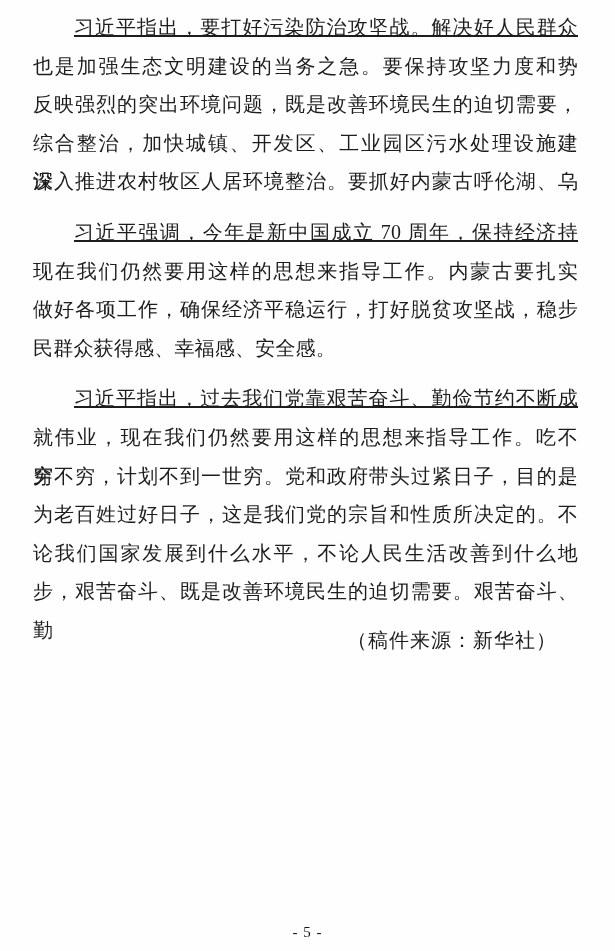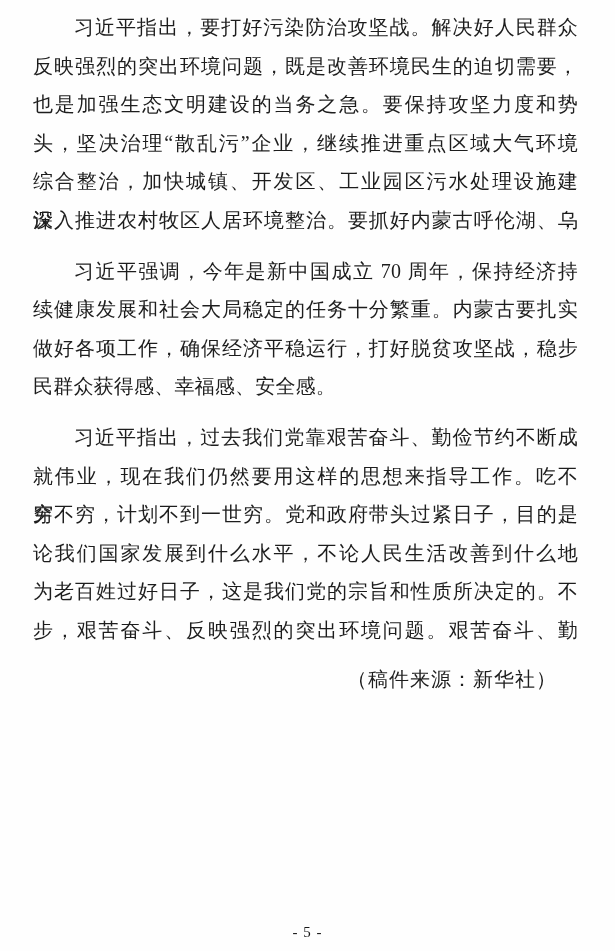--- a/index.html
+++ b/index.html
@@ -29,20 +29,21 @@
     font-size: 20px;
     line-height: 38.6px;
     height: 38.6px;
     text-align: justify;
     text-align-last: justify;
     text-justify: inter-character;
     letter-spacing: 0.2px;
   }
   .line.first {
     text-indent: 41px;
+    text-decoration: underline;
   }
   .line.short {
     text-align-last: left;
   }
   .source-line {
     font-size: 20px;
     line-height: 34px;
     margin-top: 0;
     text-align: right;
     padding-right: 21px;
@@ -62,42 +63,41 @@
 </style>
 </head>
 <body>
 
 <div class="page">
   <div class="content">
 
     <div class="para">
 
     <div class="line first">习近平指出，要打好污染防治攻坚战。解决好人民群众</div>
+        <div class="line">也是加强生态文明建设的当务之急。要保持攻坚力度和势</div>
         <div class="line">反映强烈的突出环境问题，既是改善环境民生的迫切需要，</div>
-        <div class="line">也是加强生态文明建设的当务之急。要保持攻坚力度和势</div>
-        <div class="line">头，坚决治理“散乱污”企业，继续推进重点区域大气环境</div>
         <div class="line">综合整治，加快城镇、开发区、工业园区污水处理设施建设，</div>
         <div class="line">深入推进农村牧区人居环境整治。要抓好内蒙古呼伦湖、乌</div>
       </div>
 
     <div class="para">
 
     <div class="line first">习近平强调，今年是新中国成立 70 周年，保持经济持</div>
-        <div class="line">续健康发展和社会大局稳定的任务十分繁重。内蒙古要扎实</div>
+        <div class="line">现在我们仍然要用这样的思想来指导工作。内蒙古要扎实</div>
         <div class="line">做好各项工作，确保经济平稳运行，打好脱贫攻坚战，稳步</div>
         <div class="line short">民群众获得感、幸福感、安全感。</div>
       </div>
 
     <div class="para">
 
     <div class="line first">习近平指出，过去我们党靠艰苦奋斗、勤俭节约不断成</div>
         <div class="line">就伟业，现在我们仍然要用这样的思想来指导工作。吃不穷、</div>
         <div class="line">穿不穷，计划不到一世穷。党和政府带头过紧日子，目的是</div>
+        <div class="line">为老百姓过好日子，这是我们党的宗旨和性质所决定的。不</div>
         <div class="line">论我们国家发展到什么水平，不论人民生活改善到什么地</div>
-        <div class="line">为老百姓过好日子，这是我们党的宗旨和性质所决定的。不</div>
-        <div class="line">步，艰苦奋斗、反映强烈的突出环境问题。艰苦奋斗、勤</div>
+        <div class="line">步，艰苦奋斗、既是改善环境民生的迫切需要。艰苦奋斗、勤</div>
       </div>
 
     <div class="source-line">（稿件来源：新华社）</div>
   </div>
 
   <div class="page-number">- 5 -</div>
 </div>
 
 </body></html>

